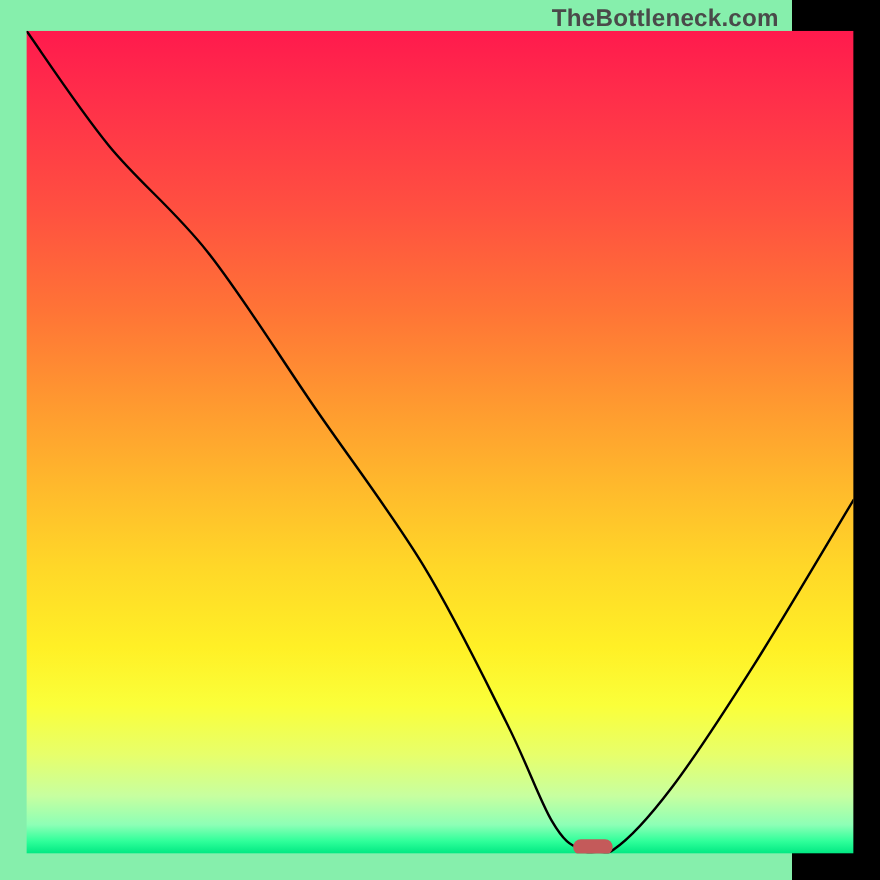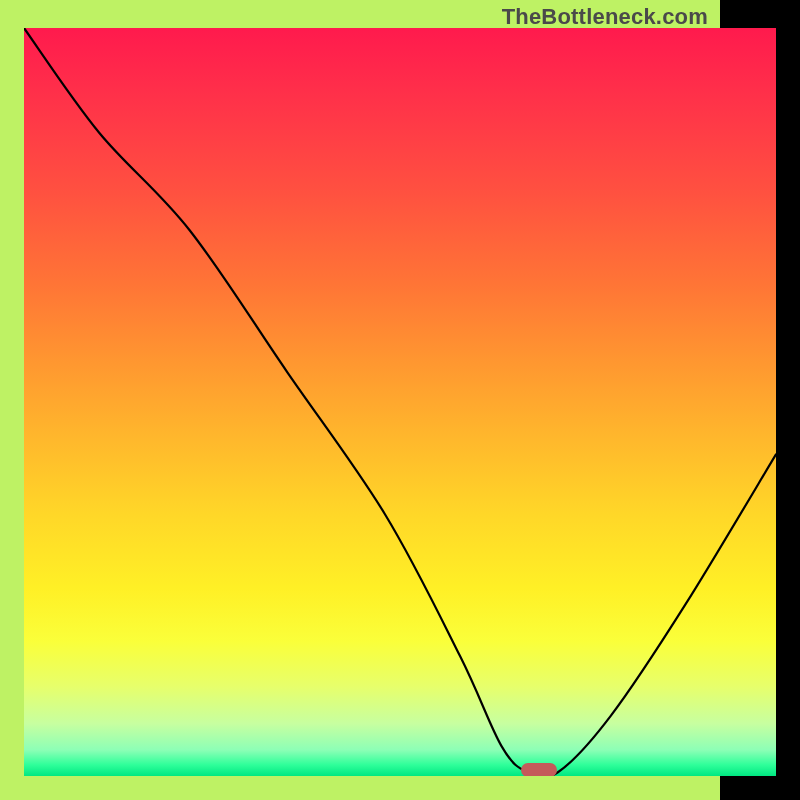--- a/index.html
+++ b/index.html
@@ -8,21 +8,21 @@
     width: 800px;
     height: 800px;
     background: #000;
     overflow: hidden;
     font-family: Arial, Helvetica, sans-serif;
   }
   .frame {
     position: relative;
     width: 720px;
     height: 800px;
-    background: #bef264;
+    background: #86efac;
   }
   .watermark {
     position: absolute;
     top: 4px;
     right: 12px;
     color: #4a4a4a;
     font-size: 22px;
     font-weight: 600;
     letter-spacing: 0.2px;
     z-index: 5;

